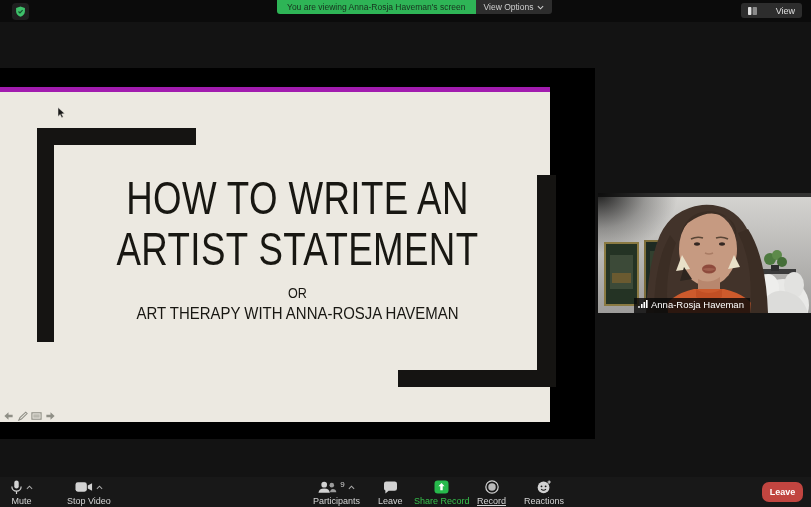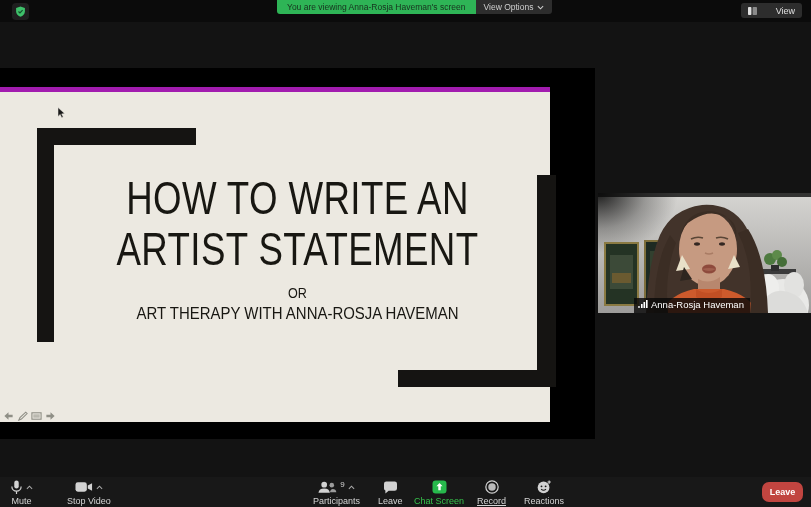--- a/index.html
+++ b/index.html
@@ -287,21 +287,21 @@
       <span>Leave</span>
     </div>
 
     <div class="tb-item" style="left: 414px;">
       <div class="ico-row">
         <svg width="15" height="14" viewBox="0 0 16 15">
           <rect x="0.5" y="0.5" width="15" height="14" rx="3.5" fill="#27b94c"></rect>
           <path d="M8 3.2 L11.3 6.8 H9.3 V11 H6.7 V6.8 H4.7 Z" fill="#ffffff"></path>
         </svg>
       </div>
-      <span class="share-label">Chat Screen</span>
+      <span class="share-label">Share Record</span>
     </div>
 
     <div class="tb-item" style="left: 477px; text-decoration: underline;">
       <div class="ico-row">
         <svg width="14" height="14" viewBox="0 0 15 15">
           <circle cx="7.5" cy="7.5" r="6.6" fill="none" stroke="#d2d2d2" stroke-width="1.3"></circle>
           <circle cx="7.5" cy="7.5" r="4" fill="#b9b9b9"></circle>
         </svg>
       </div>
       <span>Record</span>

